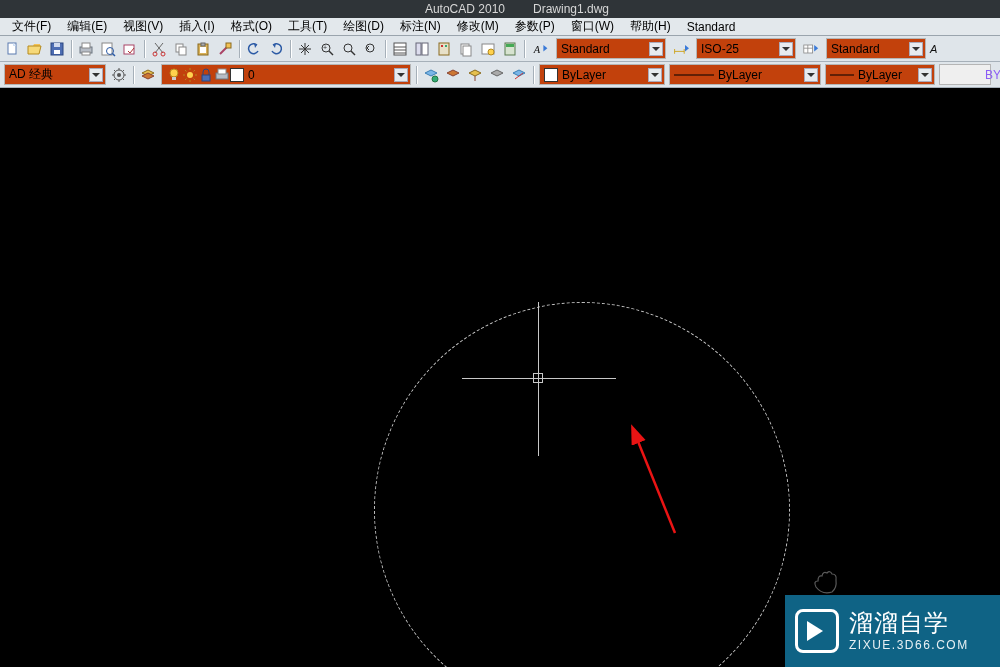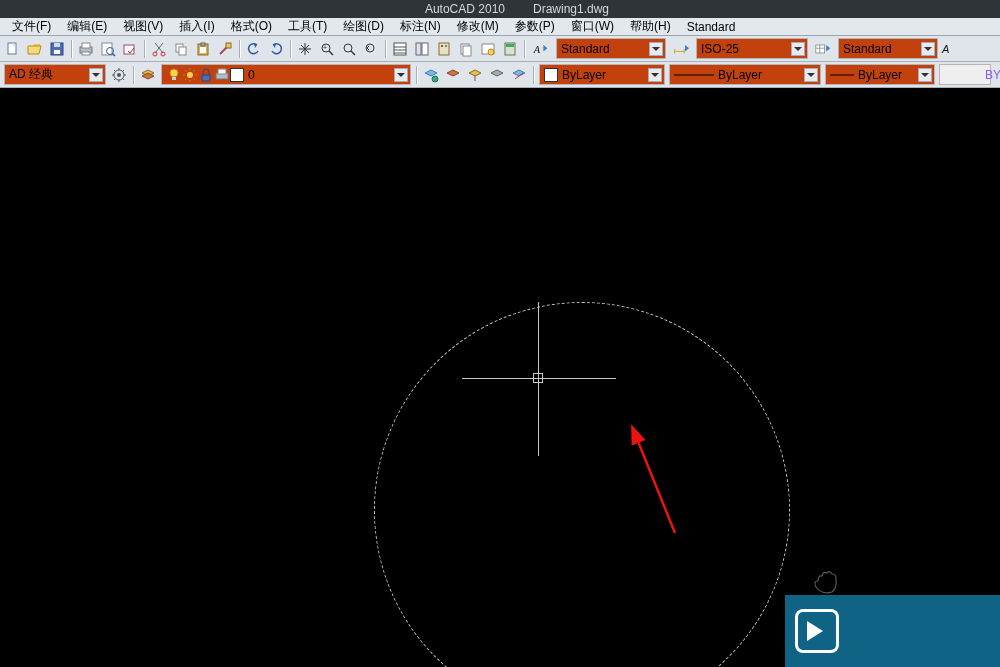--- a/index.html
+++ b/index.html
@@ -235,21 +235,21 @@
   </div>
 
   <div class="tb-btn" style="width:26px;">
       <svg viewBox="0 0 20 16">
         <line x1="2" y1="11" x2="14" y2="11" stroke="#c90"></line>
         <line x1="2" y1="8" x2="2" y2="14" stroke="#c90"></line>
         <line x1="14" y1="8" x2="14" y2="14" stroke="#c90"></line>
         <path d="M15 3 l5 4 -5 4" fill="#3a7ad8"></path>
       </svg>
     </div>
-  <div class="sel" style="width:112px;text-align:right;">
+  <div class="sel" style="width:100px;text-align:right;">
     <span>ISO-25</span>
       <span class="arrow"></span>
   </div>
 
   <div class="tb-btn" style="width:26px;">
       <svg viewBox="0 0 20 16">
         <rect x="1" y="3" width="11" height="10" fill="#fff" stroke="#888"></rect>
         <line x1="1" y1="7" x2="12" y2="7" stroke="#888"></line>
         <line x1="6" y1="3" x2="6" y2="13" stroke="#888"></line>
         <path d="M14 3 l5 4 -5 4" fill="#3a7ad8"></path>
@@ -389,14 +389,18 @@
       </defs>
     <line x1="55" y1="110" x2="13" y2="6" stroke="#ea1414" stroke-width="2.5" marker-end="url(#ah)"></line>
   </svg>
 
   <svg class="pan-preview" width="44" height="30" viewBox="0 0 44 30">
     <path d="M10 20 q-3-6 2-6 q0-6 4-5 q1-5 5-3 q3-3 5 1 q5 0 4 6 q1 8-4 12 q-10 3-16-5" fill="none" stroke="#5a5a5a" stroke-width="1.2"></path>
   </svg>
 
   <div class="watermark">
     <span class="play"></span>
+    <span class="txt">
+      <span class="big">溜溜自学</span>
+      <span class="small">ZIXUE.3D66.COM</span>
+    </span>
   </div>
 </div>
 
 </body></html>

